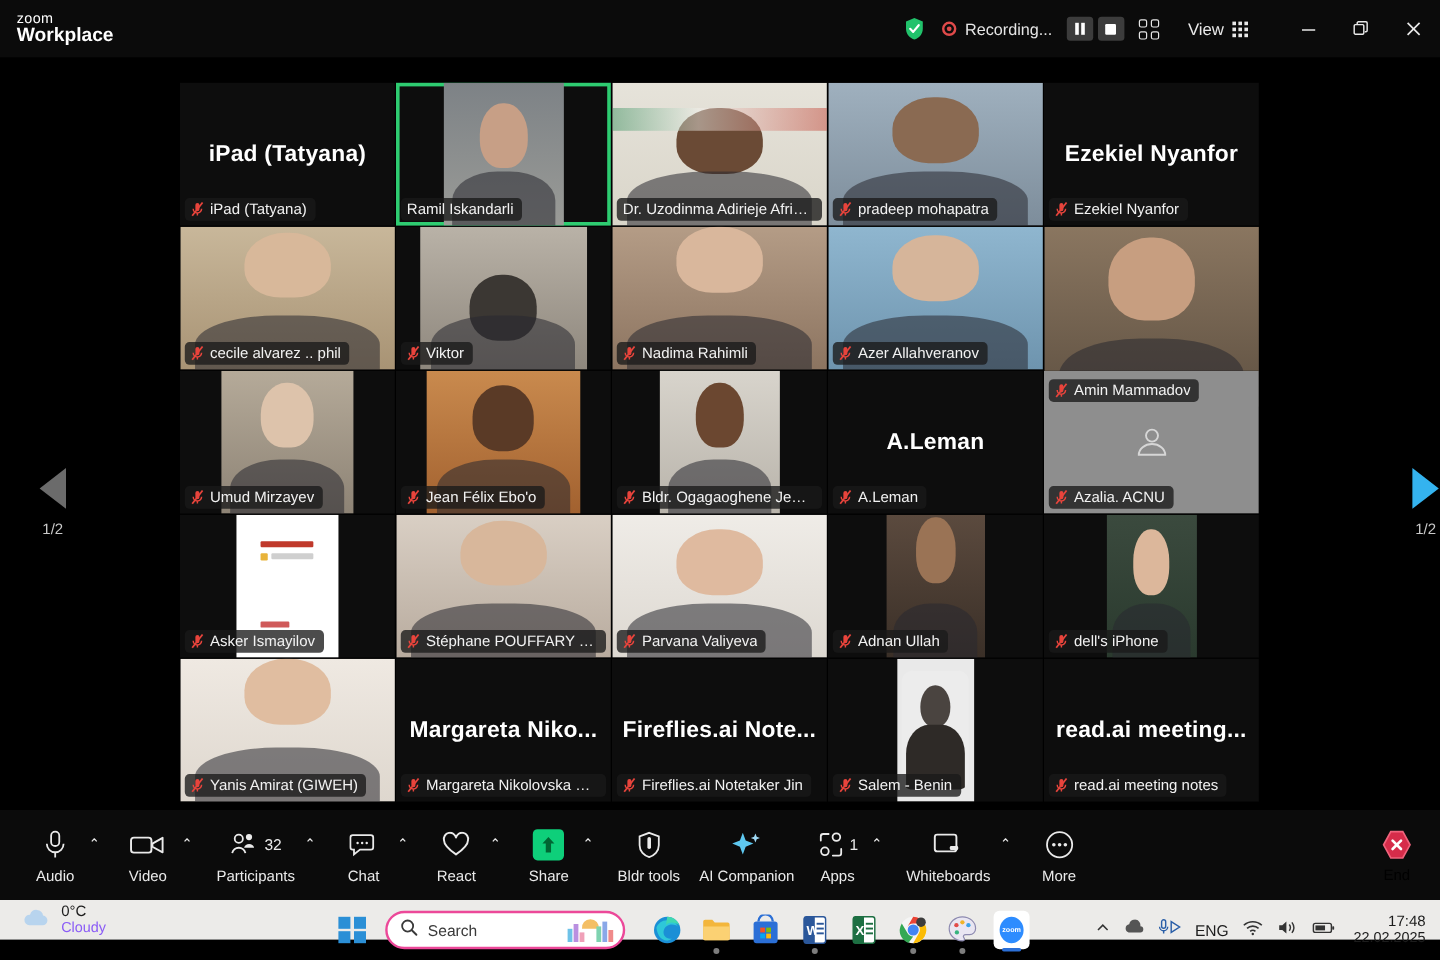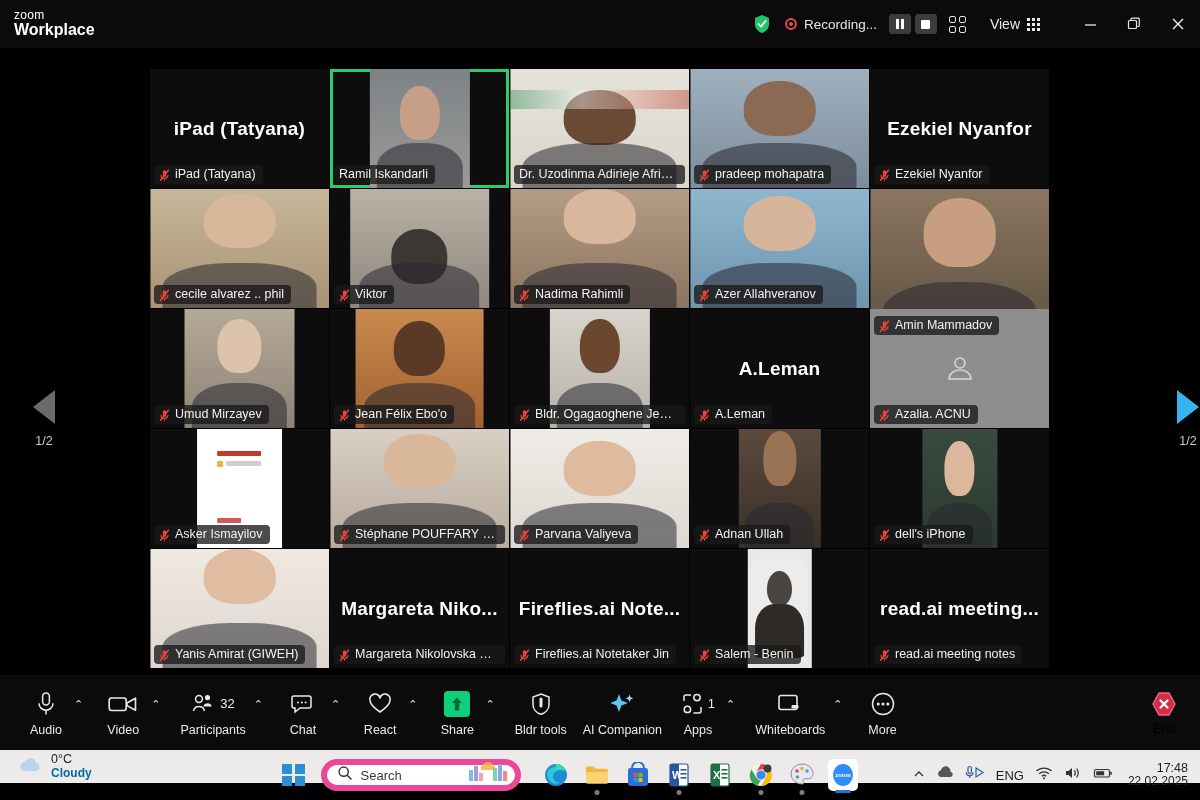--- a/index.html
+++ b/index.html
@@ -158,32 +158,32 @@
   
   .taskbar {
     position: absolute; left: 0; top: 750px; width: 1200px; height: 33px;
     background: #ecebe9;
     display: flex; align-items: center;
   }
   .weather { display:flex; align-items:center; gap: 9px; margin-left: 18px; }
   .wicon { width: 24px; height: 18px; }
   .wtext { line-height: 1.15; color:#1c1c1c; }
   .wtext .t1 { font-size: 12.5px; display:block; }
-  .wtext .t2 { font-size: 12px; display:block; color:#0369a1;font-weight:bold; }
+  .wtext .t2 { font-size: 12px; display:block; color:#8b5cf6; }
 
   .tb-center {
     position: absolute; left: 282px; top: 0; height: 50px;
     display:flex; align-items:center; gap: 6px;
   }
   .winlogo { display:grid; grid-template-columns: 10px 10px; grid-template-rows: 10px 10px; gap: 2.5px; }
   .winlogo i { display:block; background:#2b8fd6; }
   .searchpill {
     width: 200px; height: 32px; background:#fff; border-radius: 16px;
     display:flex; align-items:center; padding: 0 10px; gap: 8px;
-    border: 6px solid #ec4899; margin-left: 10px; position: relative;
+    border: 2px solid #ec4899; margin-left: 10px; position: relative;
   }
   .searchpill .sq-ico { flex:0 0 auto; }
   .searchpill .sp-text { font-size: 13px; color:#3a3a3a; }
   .search-art {
     position:absolute; right: 6px; bottom: 3px; width: 42px; height: 26px;
   }
   .tbapps { display:flex; align-items:center; gap: 11px; margin-left: 14px; }
   .app { width: 30px; height: 32px; position: relative; display:flex; align-items:center; justify-content:center;}
   .app .dot {
     position: absolute; bottom: -4px; left: 50%; transform: translateX(-50%);

